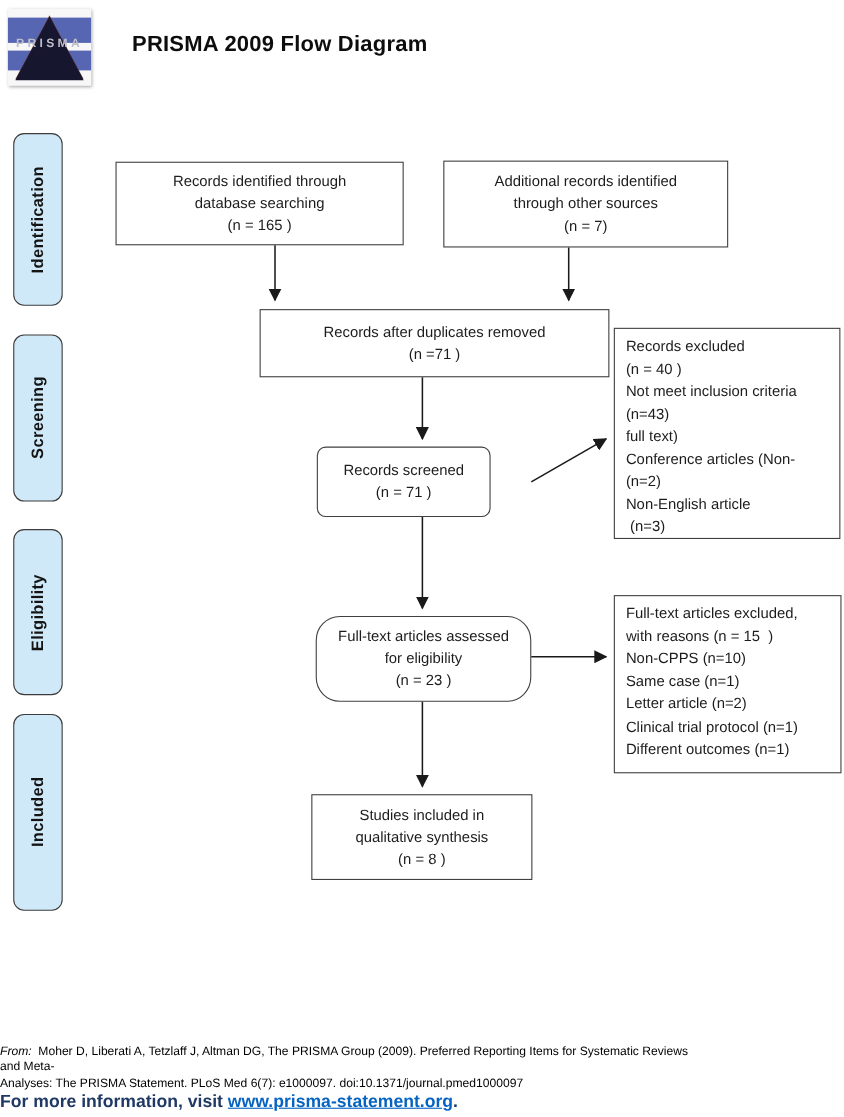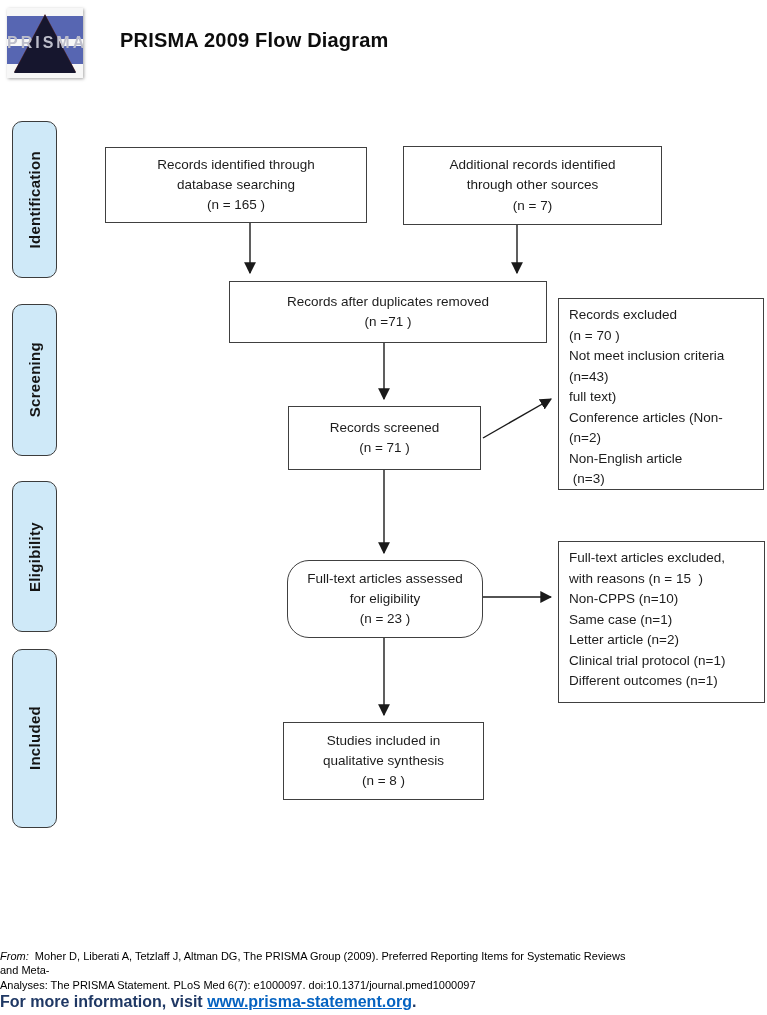--- a/index.html
+++ b/index.html
@@ -17,40 +17,40 @@
   body{font-family:"Liberation Sans", sans-serif;color:#1a1a1a;}
   .page{position:relative;width:767px;height:1015px;background:#ffffff;overflow:hidden;}
 
   
   .logo{position:absolute;left:7px;top:8px;width:76px;height:70px;background:#f7f7f7;overflow:hidden;box-shadow:1px 1px 3px rgba(0,0,0,.35);}
   .logo .band1{position:absolute;left:0;top:8px;width:100%;height:23px;background:var(--logo-blue);}
   .logo .band2{position:absolute;left:0;top:38px;width:100%;height:18px;background:var(--logo-blue);}
   .logo .tri{position:absolute;left:50%;transform:translateX(-50%);bottom:5px;width:0;height:0;
              border-left:31px solid transparent;border-right:31px solid transparent;border-bottom:58px solid var(--logo-dark);
              filter:drop-shadow(0 -1px 0 #5a2c2c);}
-  .logo .logo-text{position:absolute;top:26px;width:100%;text-align:center;color:#bdbecb;font-size:16px;font-weight:bold;letter-spacing:3px;}
+  .logo .logo-text{position:absolute;top:26px;width:100%;text-align:center;color:#bdbecb;font-size:11px;font-weight:bold;letter-spacing:3px;}
   .title{position:absolute;left:120px;top:29px;font-size:20px;font-weight:bold;color:#0d0d0d;letter-spacing:.2px;}
 
   
   .stage{position:absolute;width:45px;background:var(--stage-fill);border:1.6px solid var(--stage-border);border-radius:10px;
          display:flex;align-items:center;justify-content:center;}
   .stage span{writing-mode:vertical-rl;transform:rotate(180deg);font-weight:bold;font-size:15px;color:#141414;letter-spacing:.3px;white-space:nowrap;}
   #st-identification{left:12px;top:121px;height:157px;}
   #st-screening{left:12px;top:304px;height:152px;}
   #st-eligibility{left:12px;top:481px;height:151px;}
   #st-included{left:12px;top:649px;height:179px;}
 
   
   .fbox{position:absolute;background:#fff;border:1.7px solid var(--box-border);
         display:flex;flex-direction:column;align-items:center;justify-content:center;
         font-size:13.5px;line-height:1.5;text-align:center;color:#1c1c1c;}
   #b-identified-db{left:105px;top:147px;width:262px;height:76px;}
   #b-identified-other{left:403px;top:146px;width:259px;height:79px;text-align:right;}
-  #b-duplicates{left:229px;top:281px;width:318px;height:62px;}
-  #b-screened{left:288px;top:406px;width:193px;height:64px;}
+  #b-duplicates{left:236px;top:281px;width:318px;height:62px;}
+  #b-screened{left:288px;top:406px;width:158px;height:64px;border-radius:8px;}
   #b-fulltext{left:287px;top:560px;width:196px;height:78px;border-radius:22px;}
   #b-included{left:283px;top:722px;width:201px;height:78px;}
 
   .ebox{position:absolute;background:#fff;border:1.7px solid var(--box-border);
         font-size:13.5px;line-height:20.5px;text-align:left;color:#1c1c1c;padding:6px 8px 4px 10px;}
   .ebox div{white-space:pre-wrap;}
   #e-screening{left:558px;top:298px;width:206px;height:192px;}
   #e-fulltext{left:558px;top:541px;width:207px;height:162px;}
 
   
@@ -118,21 +118,21 @@
   </div>
 
   <div class="fbox" id="b-included">
     <div>Studies included in</div>
     <div>qualitative synthesis</div>
     <div>(n = 8  )</div>
   </div>
 
   <div class="ebox" id="e-screening">
     <div>Records excluded</div>
-    <div>(n = 70 )</div>
+    <div>(n = 40 )</div>
     <div>Not meet inclusion criteria</div>
     <div>(n=43)</div>
     <div>full text)</div>
     <div>Conference articles (Non-</div>
     <div>(n=2)</div>
     <div>Non-English article</div>
     <div> (n=3)</div>
   </div>
 
   <div class="ebox" id="e-fulltext">

